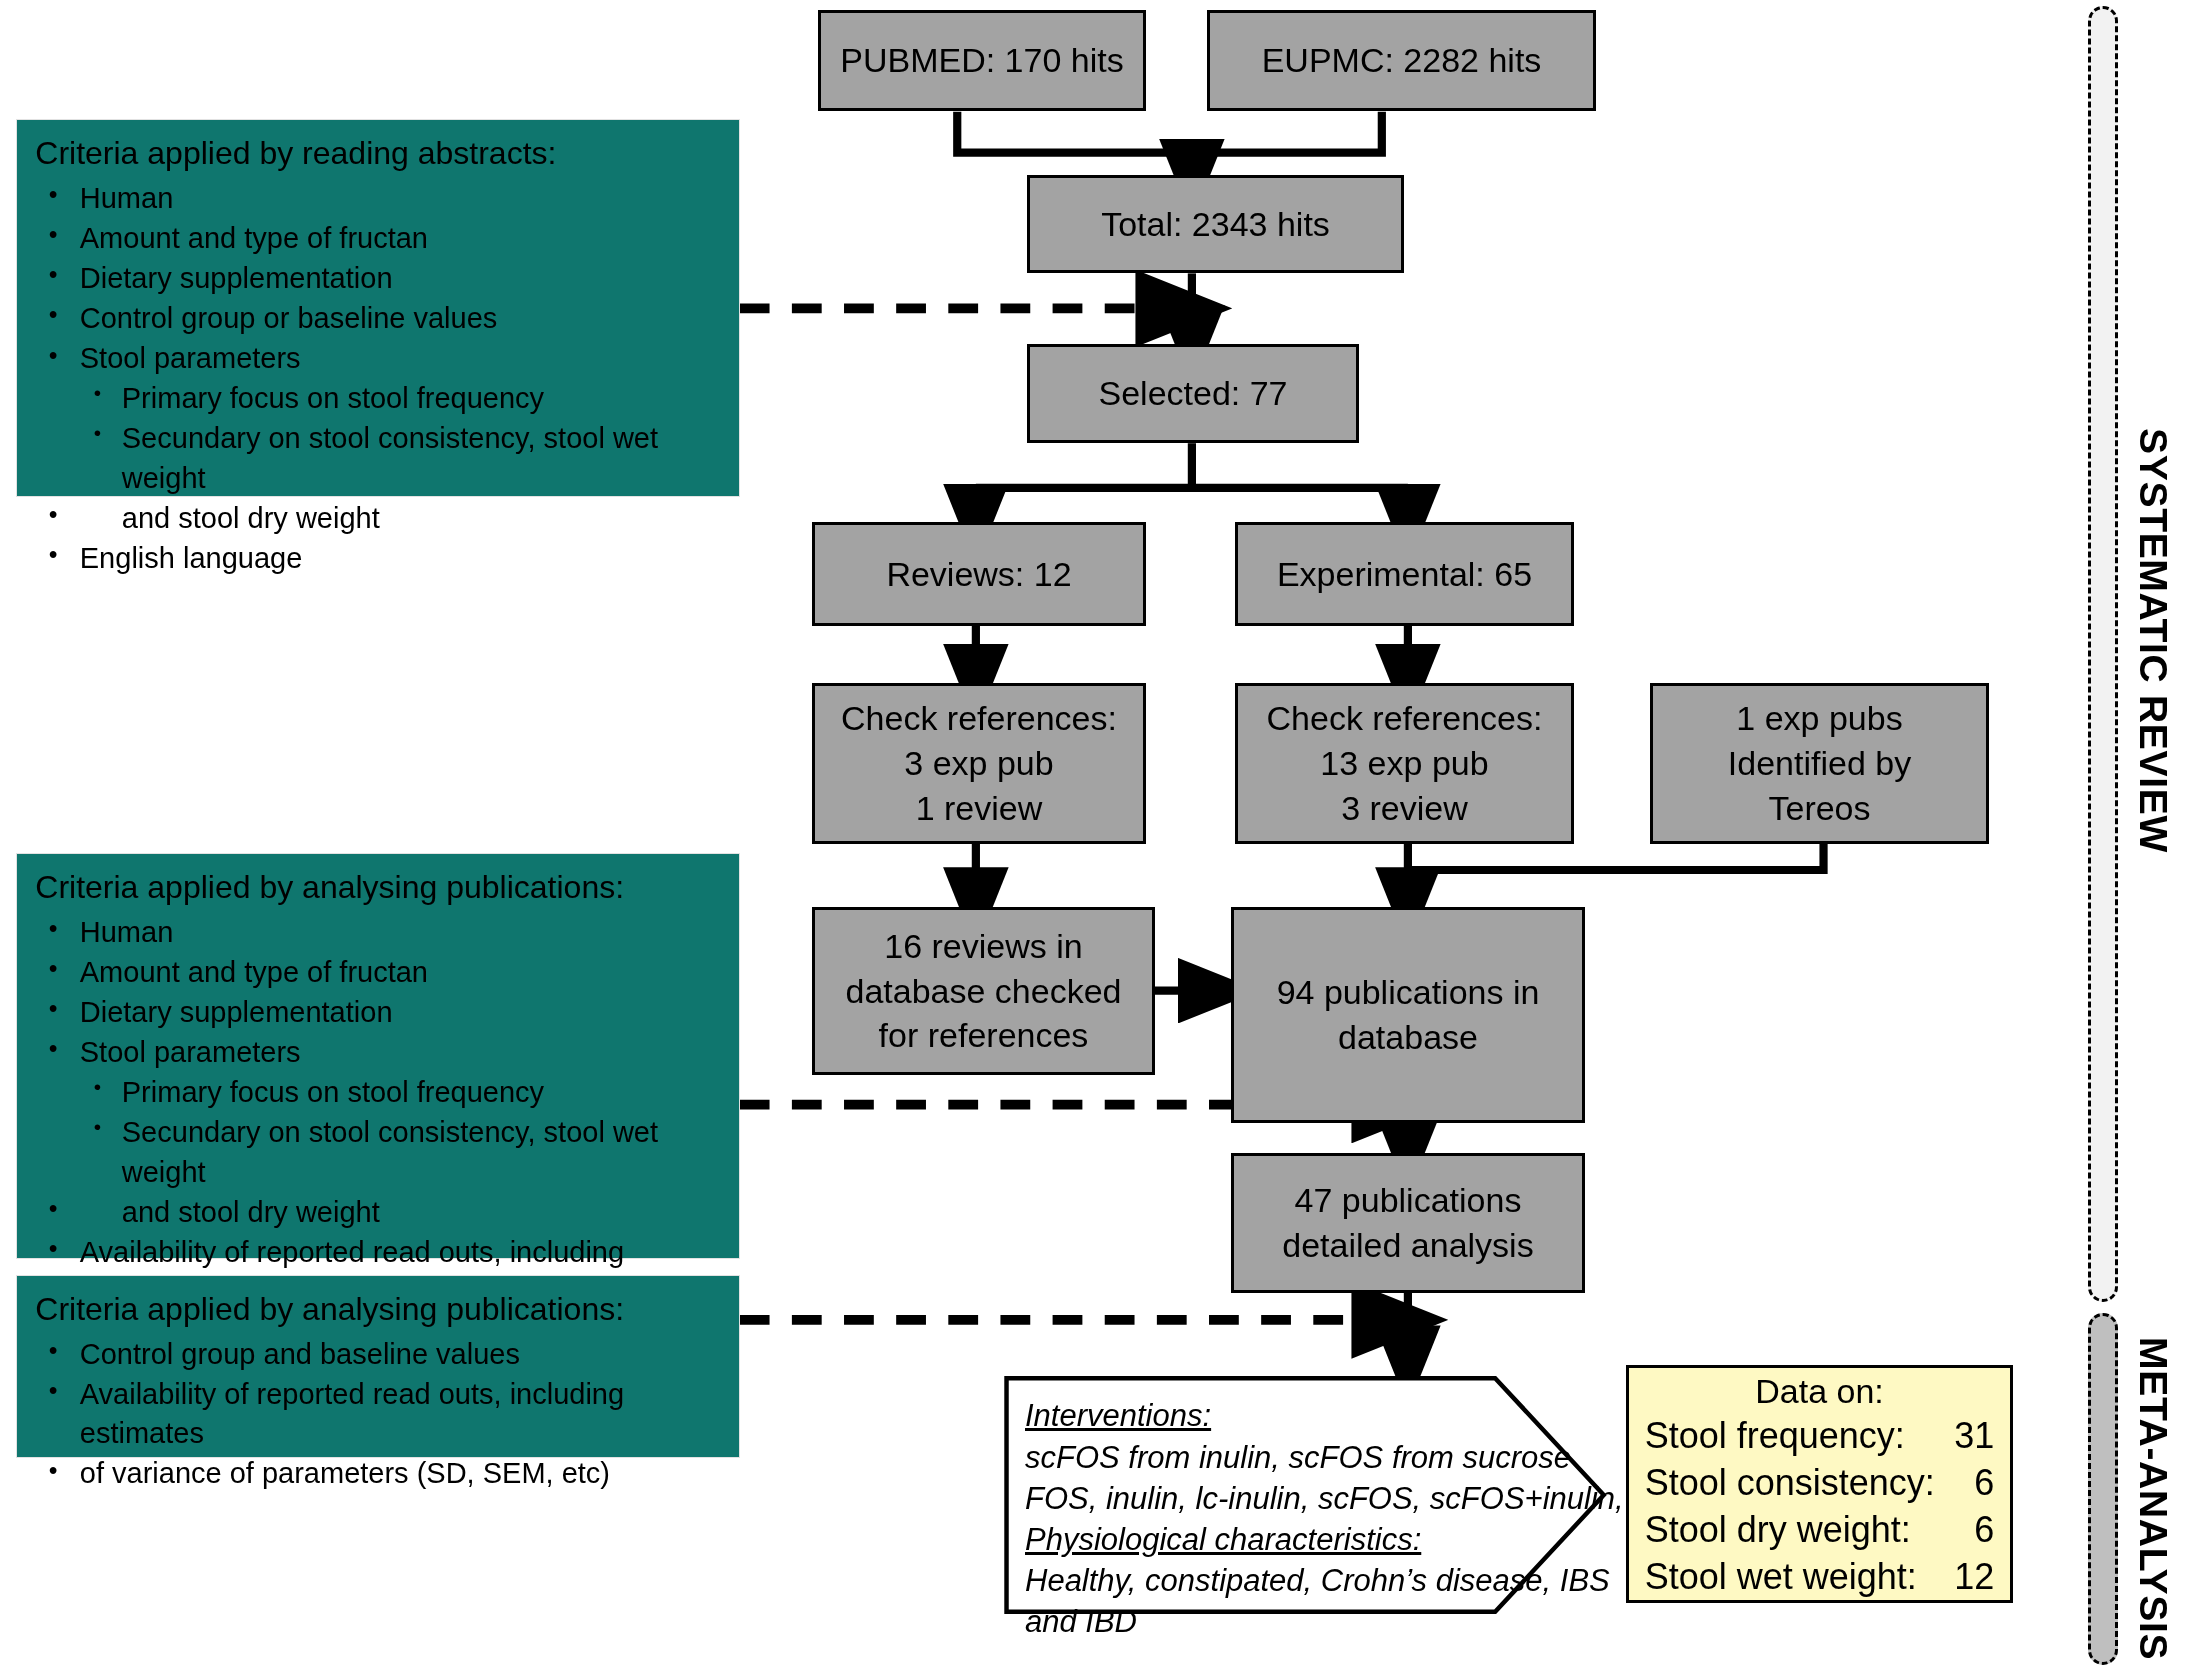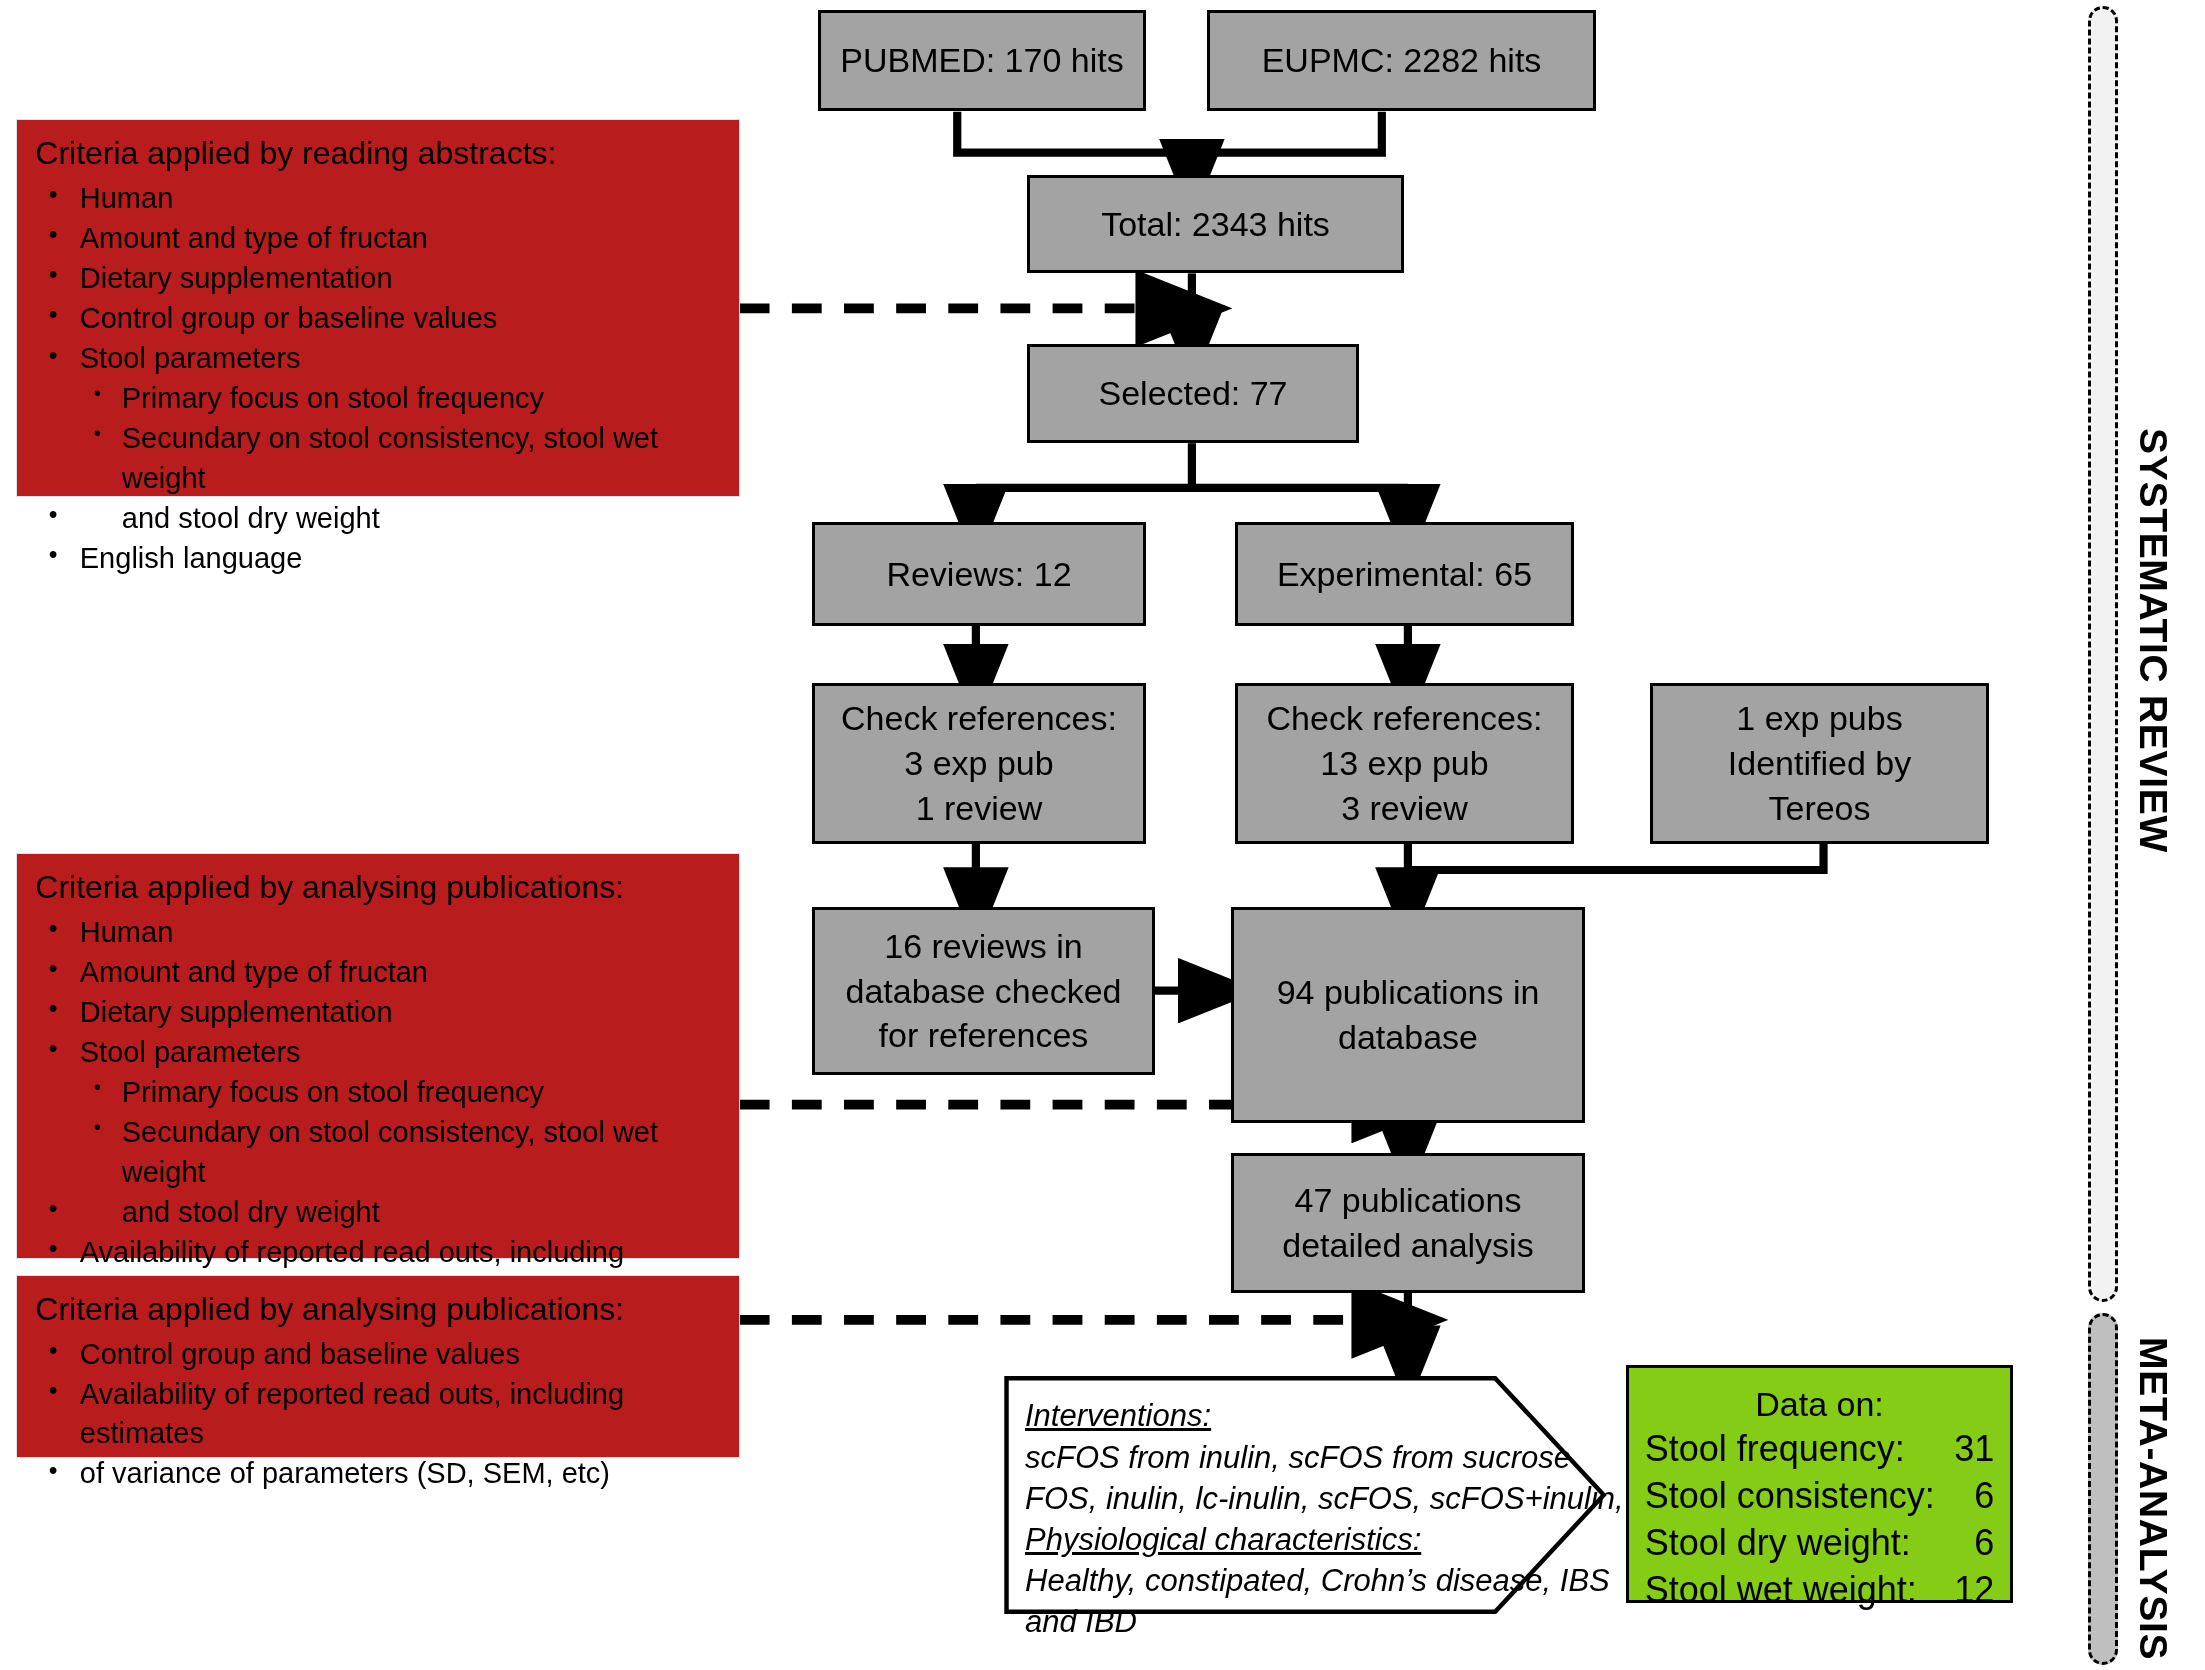--- a/index.html
+++ b/index.html
@@ -7,39 +7,39 @@
        font-family:"Liberation Sans", sans-serif;color:#000;}
   .canvas{position:absolute;left:0;top:0;width:2205px;height:1670px;}
 
   
   .fbox{position:absolute;box-sizing:border-box;background:#a3a3a3;border:3px solid #000;
         display:flex;flex-direction:column;align-items:center;justify-content:center;
         text-align:center;font-size:34px;line-height:1.32;}
   .fbox .ln{display:block;white-space:nowrap;}
 
   
-  .cpanel{position:absolute;box-sizing:border-box;background:#b91c1c;border:1.5px solid #e2e2e2;
+  .cpanel{position:absolute;box-sizing:border-box;background:#0f766e;border:1.5px solid #e2e2e2;
           padding:12px 13.4px 10.4px 16.4px;font-size:29px;line-height:1.36;}
   .cpanel .ctitle{font-size:32px;margin:0 0 3px 1.5px;}
   .cpanel ul{list-style:none;margin:0;padding:0;}
   .cpanel li{position:relative;padding-left:46px;margin:0.7px 0;}
   .cpanel li:before{content:"\2022";position:absolute;left:15px;top:-1.5px;font-size:25px;}
   .cpanel li.l2{padding-left:88px;}
   .cpanel li.l2:before{left:60px;font-size:21px;top:0px;}
 
   
   .pent{position:absolute;box-sizing:border-box;}
   .pent svg{position:absolute;left:0;top:0;}
   .pent .ptxt{position:absolute;left:21px;top:19.4px;font-size:31px;line-height:1.33;
               font-style:italic;white-space:nowrap;}
   .pent .ptxt .u{text-decoration:underline;}
 
   
-  .databox{position:absolute;box-sizing:border-box;background:#84cc16;border:3px solid #000;
-           font-size:34px;line-height:1.3;padding-top:14px;}
+  .databox{position:absolute;box-sizing:border-box;background:#fef9c3;border:3px solid #000;
+           font-size:34px;line-height:1.3;padding-top:1px;}
   .databox .dtitle{text-align:center;display:block;}
   .databox table{margin:0 auto;border-collapse:collapse;}
   .databox td{padding:0 0;font-size:36px;line-height:1.3;white-space:nowrap;}
   .databox td.lbl{text-align:left;padding-right:19.4px;}
   .databox td.val{text-align:right;}
 
   
   .lines{position:absolute;left:0;top:0;width:2205px;height:1670px;pointer-events:none;}
 
   

